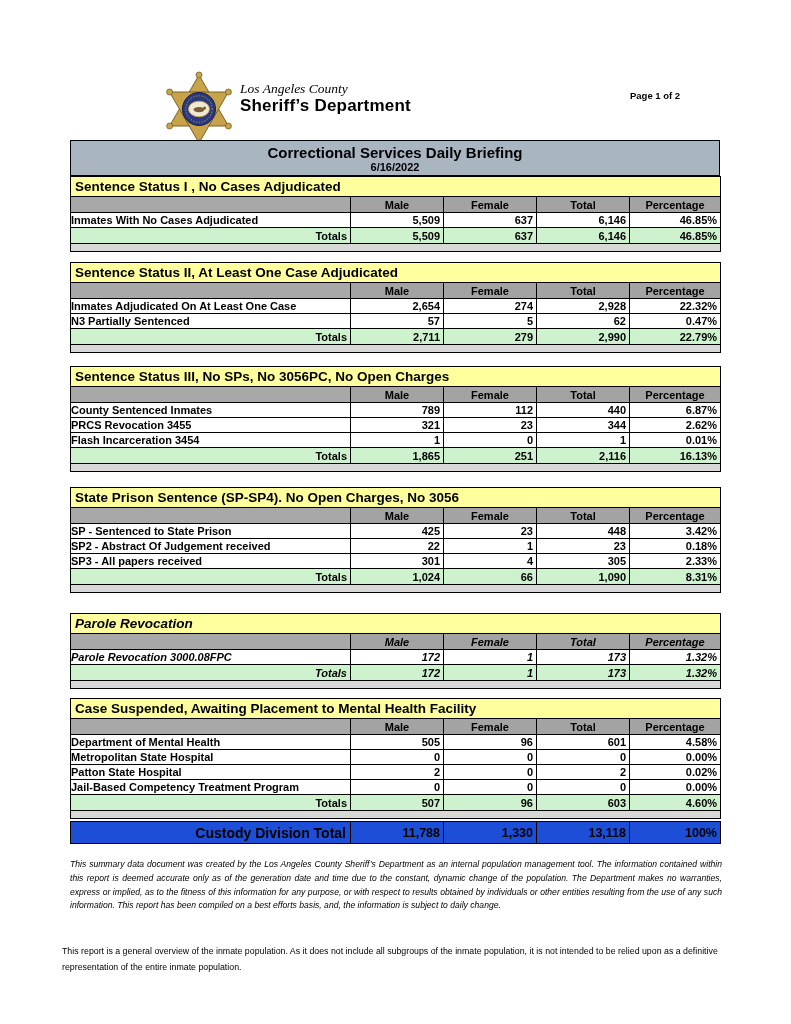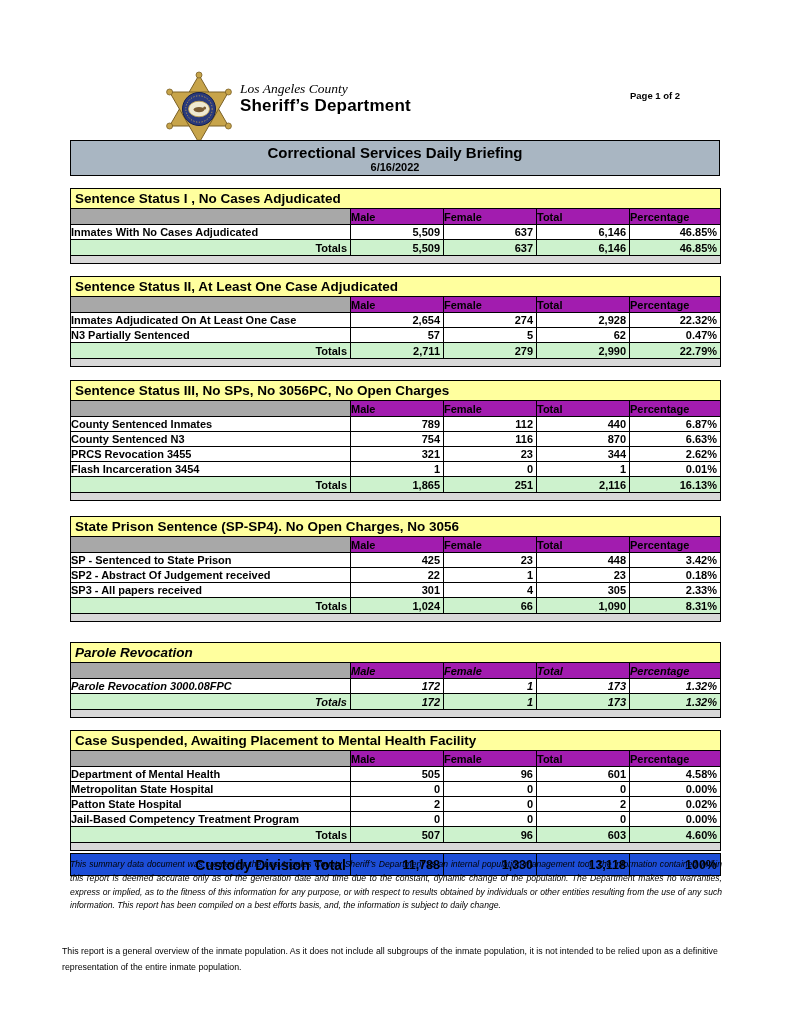--- a/index.html
+++ b/index.html
@@ -19,30 +19,30 @@
 
   
   .report { position:absolute; left:70px; top:140px; width:650px; }
   .title-bar {
     width:650px; background:#a9b6c2; border:1px solid #000;
     text-align:center; padding:3px 0 2px 0;
   }
   .title-bar .t { font-size:15px; font-weight:bold; }
   .title-bar .d { font-size:11px; font-weight:bold; }
 
-  table.sec { width:650px; border-collapse:collapse; table-layout:fixed;margin-top:12px; }
+  table.sec { width:650px; border-collapse:collapse; table-layout:fixed; }
   table.sec td { border:1px solid #000; overflow:hidden; white-space:nowrap; }
   td.sec-title {
     background:#ffff9e; font-size:13.5px; font-weight:bold;
     padding:2px 4px; height:20px;
   }
   td.colhdr-lbl { background:#a8a8a8; height:16px; }
   td.colhdr {
-    background:#a21caf; font-size:11px; font-weight:bold;
-    text-align:left; height:16px;
+    background:#a3a3a3; font-size:11px; font-weight:bold;
+    text-align:center; height:16px;
   }
   tr.data td { height:15px; font-size:11px; font-weight:bold; background:#fff; }
   td.lbl { padding-left:0; text-align:left; }
   td.num { padding-right:3px; text-align:right; }
   tr.totals td { background:#cdf2cd; height:16px; font-size:11px; font-weight:bold; }
   tr.totals td.lbl { text-align:right; padding-right:3px; }
   tr.spacer td { background:#d8d8d8; height:8px; }
 
   .m10 { margin-bottom:10px; } .m13 { margin-bottom:13px; }
   .m15 { margin-bottom:15px; } .m20 { margin-bottom:20px; }
@@ -204,27 +204,20 @@
         <td class="colhdr">Percentage</td>
       </tr>
       <tr class="data">
         <td class="lbl">County Sentenced Inmates</td>
         <td class="num">789</td>
         <td class="num">112</td>
         <td class="num">440</td>
         <td class="num">6.87%</td>
       </tr>
       <tr class="data">
-        <td class="lbl">County Sentenced N3</td>
-        <td class="num">754</td>
-        <td class="num">116</td>
-        <td class="num">870</td>
-        <td class="num">6.63%</td>
-      </tr>
-      <tr class="data">
         <td class="lbl">PRCS Revocation 3455</td>
         <td class="num">321</td>
         <td class="num">23</td>
         <td class="num">344</td>
         <td class="num">2.62%</td>
       </tr>
       <tr class="data">
         <td class="lbl">Flash Incarceration 3454</td>
         <td class="num">1</td>
         <td class="num">0</td>

